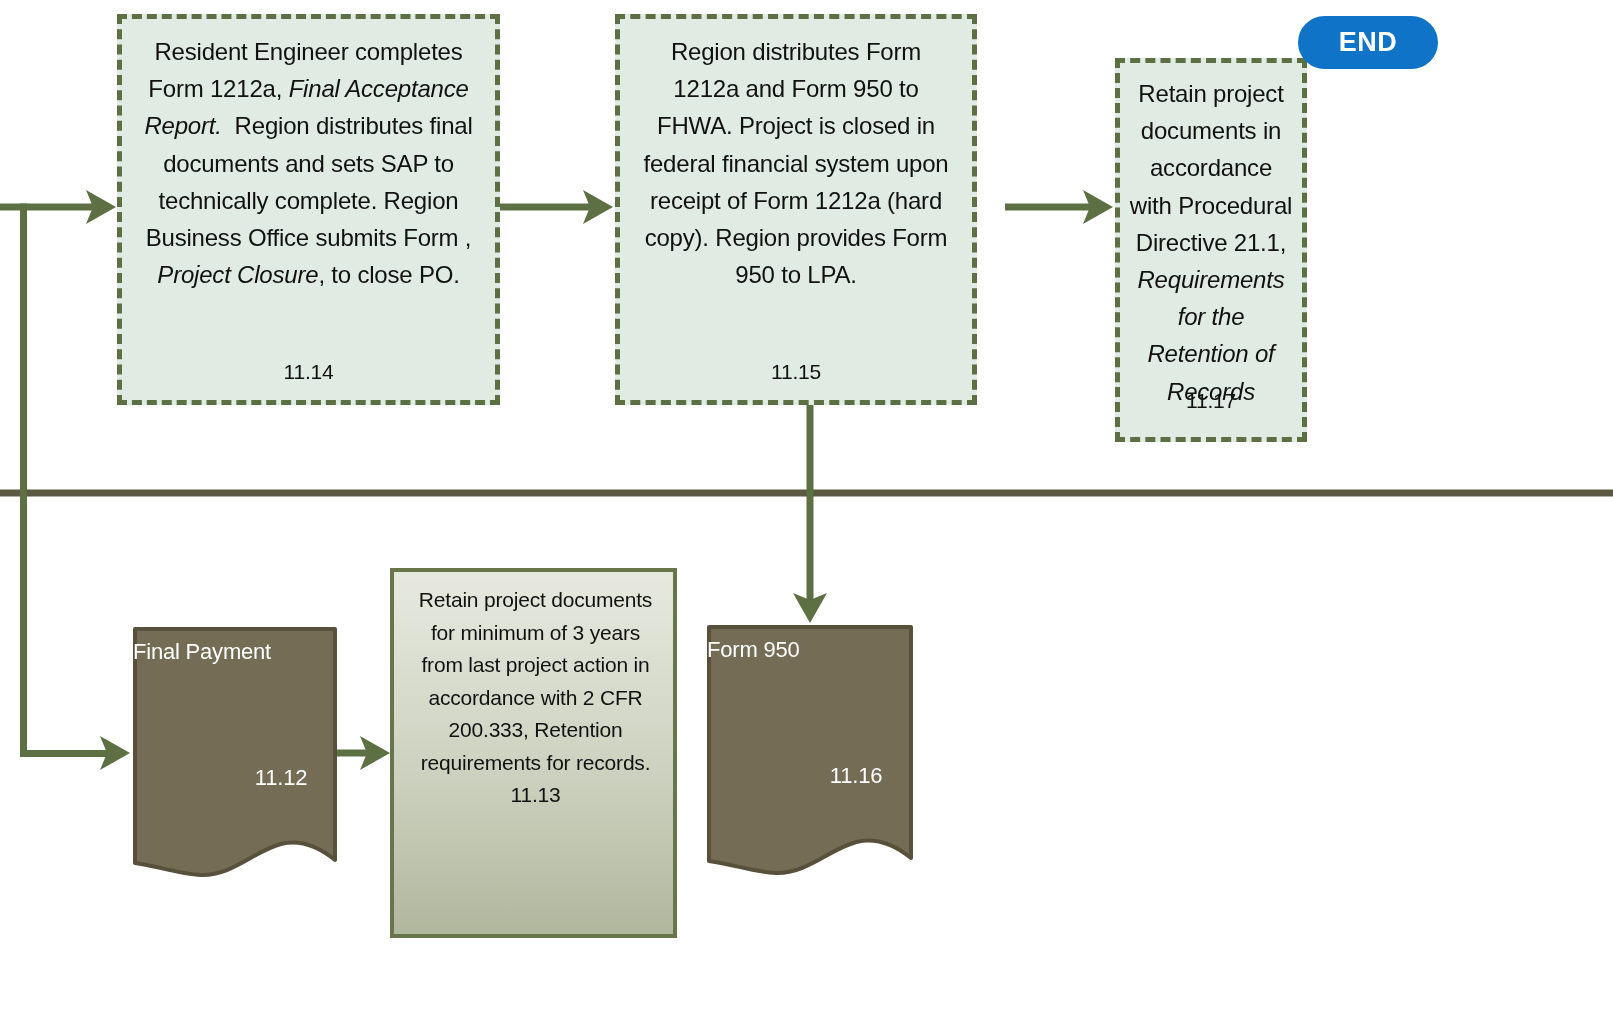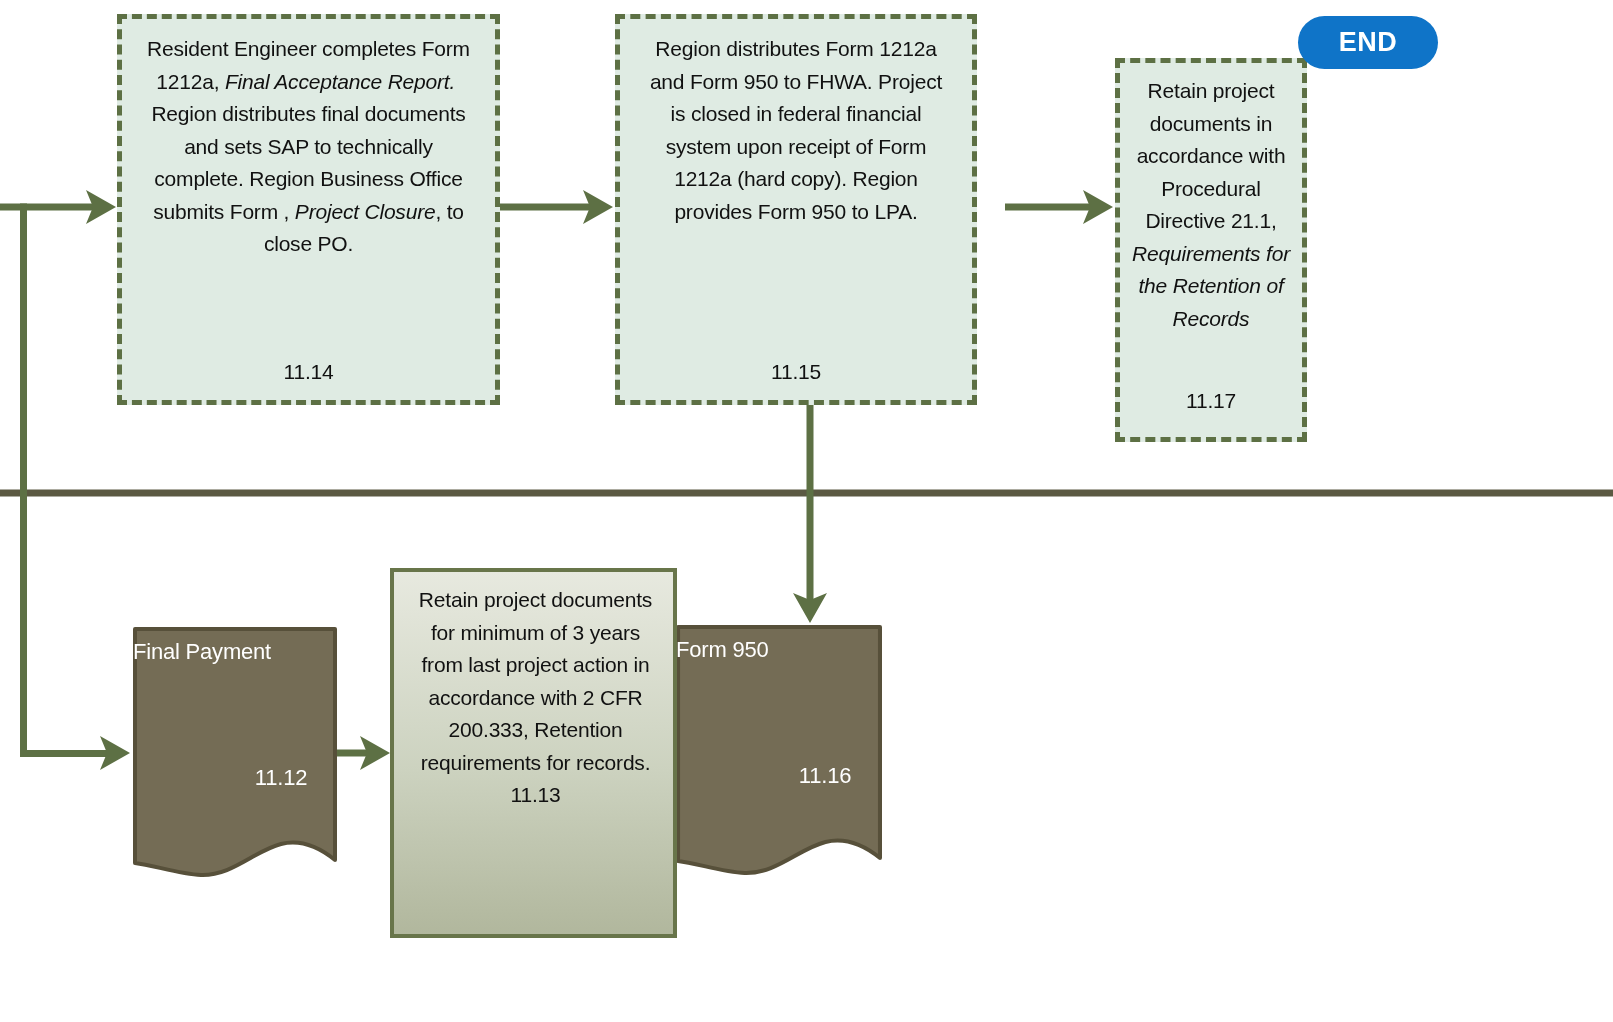--- a/index.html
+++ b/index.html
@@ -13,21 +13,21 @@
   }
   svg.connectors{position:absolute;left:0;top:0;width:1613px;height:1022px;z-index:1;}
   .pbox{
     position:absolute;z-index:2;box-sizing:border-box;
     background:#dfebe3;
     border:5px dashed #5d7044;
     text-align:center;
   }
   .pbox .body{
     padding:14px 20px 0 20px;
-    font-size:21px;line-height:1.55;letter-spacing:-0.2px;
+    font-size:24px;line-height:1.55;letter-spacing:-0.2px;
   }
   .pbox .step{
     position:absolute;left:0;width:100%;bottom:16px;
     font-size:21px;letter-spacing:-0.2px;
   }
   .doc{position:absolute;z-index:2;}
   .doc svg{display:block;}
   .doc .title{
     position:absolute;left:0;width:100%;top:12px;
     text-align:left;color:#fff;font-size:22px;letter-spacing:-0.2px;
@@ -101,21 +101,21 @@
   <div class="end-pill">END</div>
 
   <div class="doc" style="left:133px;top:627px;width:204px;height:252px;">
     <svg width="204" height="252" viewBox="0 0 204 252" xmlns="http://www.w3.org/2000/svg">
       <path d="M2,2 H202 V233 C186,220 168,212 148,217 C121,224 99,249 68,248 C46,247 20,238 2,236 Z" fill="#746c55" stroke="#57503a" stroke-width="4" stroke-linejoin="round"></path>
     </svg>
     <div class="title">Final Payment</div>
     <div class="step">11.12</div>
   </div>
 
-  <div class="doc" style="left:676px;top:625px;width:206px;height:252px;">
+  <div class="doc" style="left:707px;top:625px;width:206px;height:252px;">
     <svg width="206" height="252" viewBox="0 0 204 252" preserveAspectRatio="none" xmlns="http://www.w3.org/2000/svg">
       <path d="M2,2 H202 V233 C186,220 168,212 148,217 C121,224 99,249 68,248 C46,247 20,238 2,236 Z" fill="#746c55" stroke="#57503a" stroke-width="4" stroke-linejoin="round"></path>
     </svg>
     <div class="title">Form 950</div>
     <div class="step">11.16</div>
   </div>
 
   <div class="note">
     <span>Retain project documents for minimum of 3 years from last project action in accordance with 2 CFR 200.333, Retention requirements for records.</span>
     <div class="step">11.13</div>

